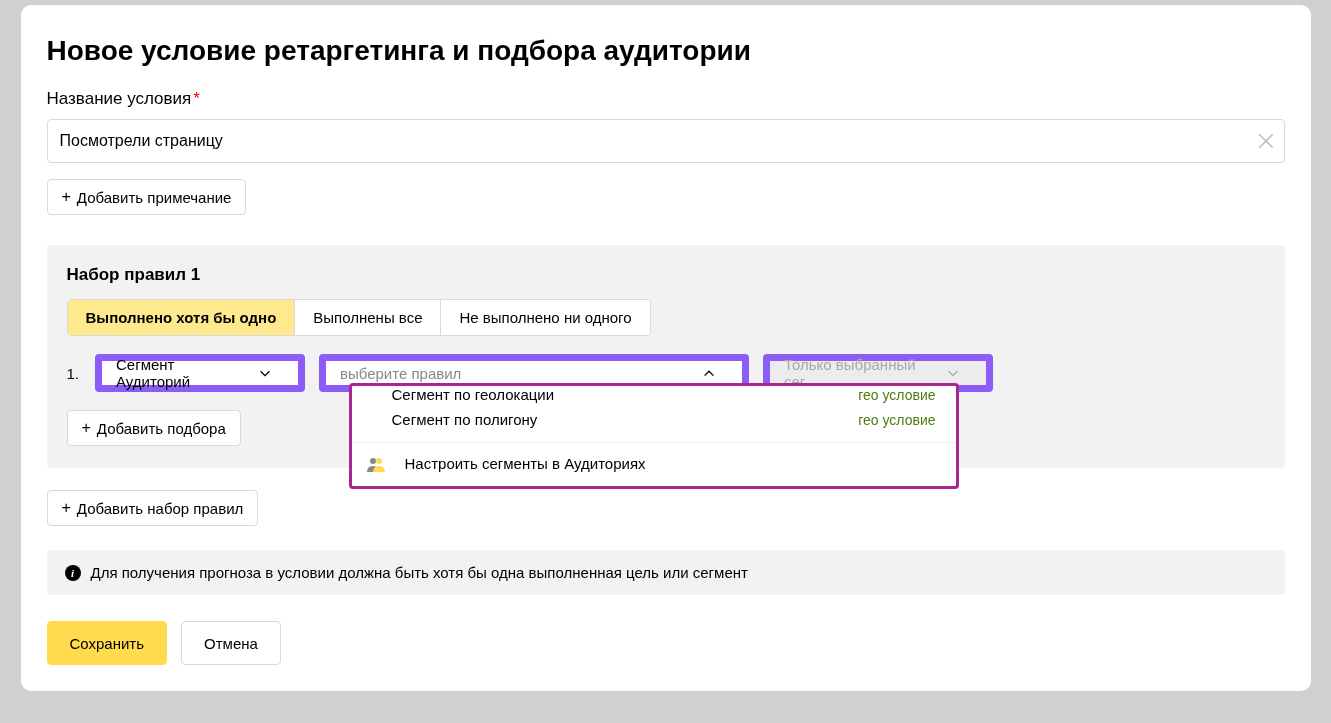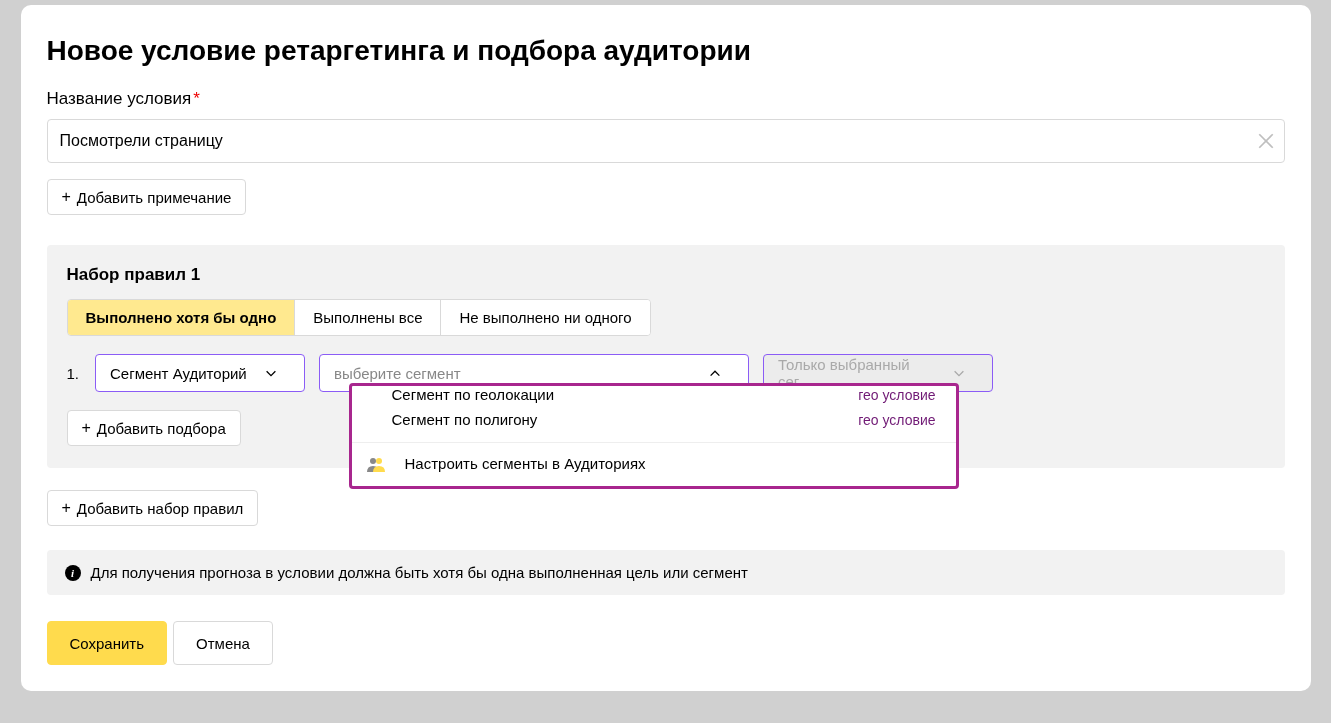--- a/index.html
+++ b/index.html
@@ -104,21 +104,21 @@
       display: flex;
       align-items: center;
       gap: 14px;
       margin-bottom: 18px;
     }
     .rule-num { font-size: 15px; color: #000; margin-right: 2px; }
     .select {
       display: flex;
       align-items: center;
       justify-content: space-between;
-      border: 1px solid #8b5cf6;
+      border: 7px solid #8b5cf6;
       background: #fff;
       border-radius: 4px;
       height: 38px;
       padding: 0 26px 0 14px;
       font-size: 15px;
       cursor: pointer;
       gap: 8px;
     }
     .select.type { width: 210px; }
     .select.segment { width: 430px; }
@@ -142,21 +142,21 @@
       z-index: 10;
     }
     .dd-item {
       display: flex;
       justify-content: space-between;
       align-items: center;
       padding: 0 20px 8px 40px;
       font-size: 15px;
       cursor: pointer;
     }
-    .dd-item .tag { color: #701a75; font-size: 14px; }
+    .dd-item .tag { color: #4d7c0f; font-size: 14px; }
     .dd-divider { border-top: 1px solid #eee; margin-top: 6px; }
     .dd-config {
       display: flex;
       align-items: center;
       gap: 19px;
       padding: 12px 20px 14px 14px;
       font-size: 15px;
       cursor: pointer;
     }
     .people-icon { width: 20px; height: 16px; position: relative; }
@@ -174,21 +174,21 @@
     .info-icon {
       width: 16px; height: 16px;
       background: #000;
       border-radius: 50%;
       color: #fff;
       display: flex; align-items: center; justify-content: center;
       font-size: 11px; font-weight: bold;
       font-style: italic;
       font-family: Georgia, serif;
     }
-    .actions { display: flex; gap: 6px; }
+    .actions { display: flex; gap: 14px; }
     .btn-primary {
       background: #ffdb4d;
       border: 1px solid #ffdb4d;
       border-radius: 4px;
       padding: 12px 22px;
       height: 44px;
       font-size: 15px;
       cursor: pointer;
     }
     .btn-cancel {
@@ -241,21 +241,21 @@
       <span class="rule-num">1.</span>
 
       <div class="select type">
         <span class="sel-text">Сегмент Аудиторий</span>
         <span class="chev"><svg viewBox="0 0 16 16">
               <polyline points="3,6 8,11 13,6" fill="none" stroke="#000" stroke-width="1.5"></polyline>
             </svg></span>
       </div>
 
       <div class="select segment">
-        <span class="sel-text">выберите сегмент</span>
+        <span class="sel-text">выберите правил</span>
         <span class="chev"><svg viewBox="0 0 16 16">
               <polyline points="3,11 8,6 13,11" fill="none" stroke="#000" stroke-width="1.5"></polyline>
             </svg></span>
       </div>
 
       <div class="select disabled">
         <span class="sel-text">Только выбранный сег...</span>
         <span class="chev"><svg viewBox="0 0 16 16">
               <polyline points="3,6 8,11 13,6" fill="none" stroke="#a9a9a9" stroke-width="1.5"></polyline>
             </svg></span>

